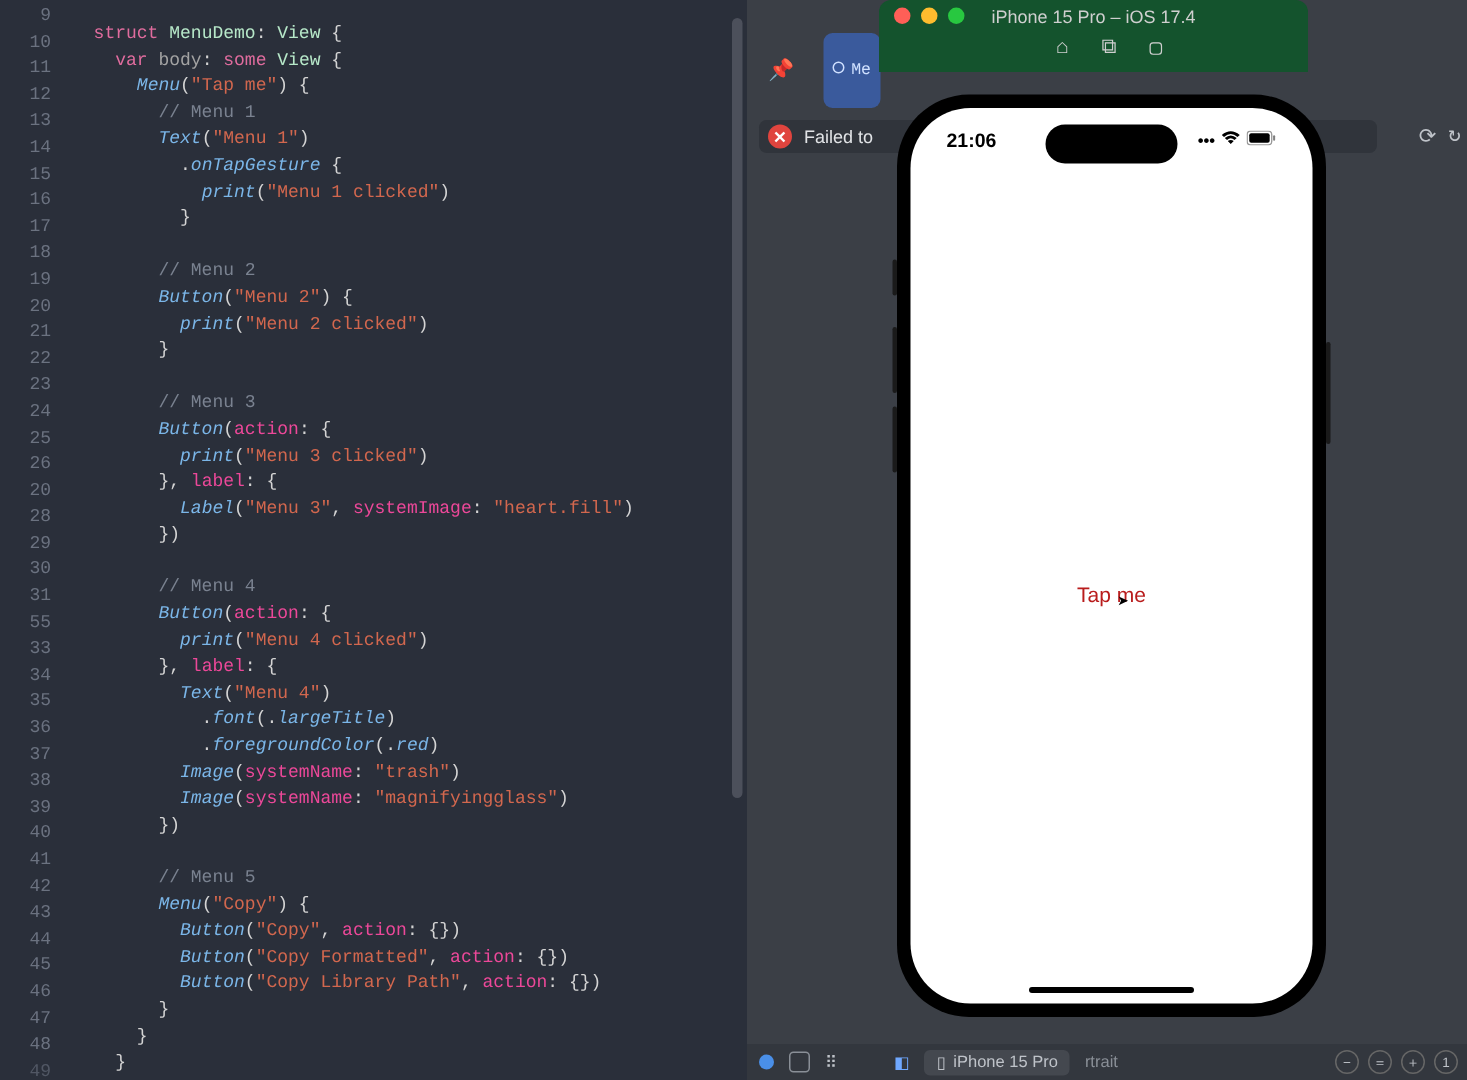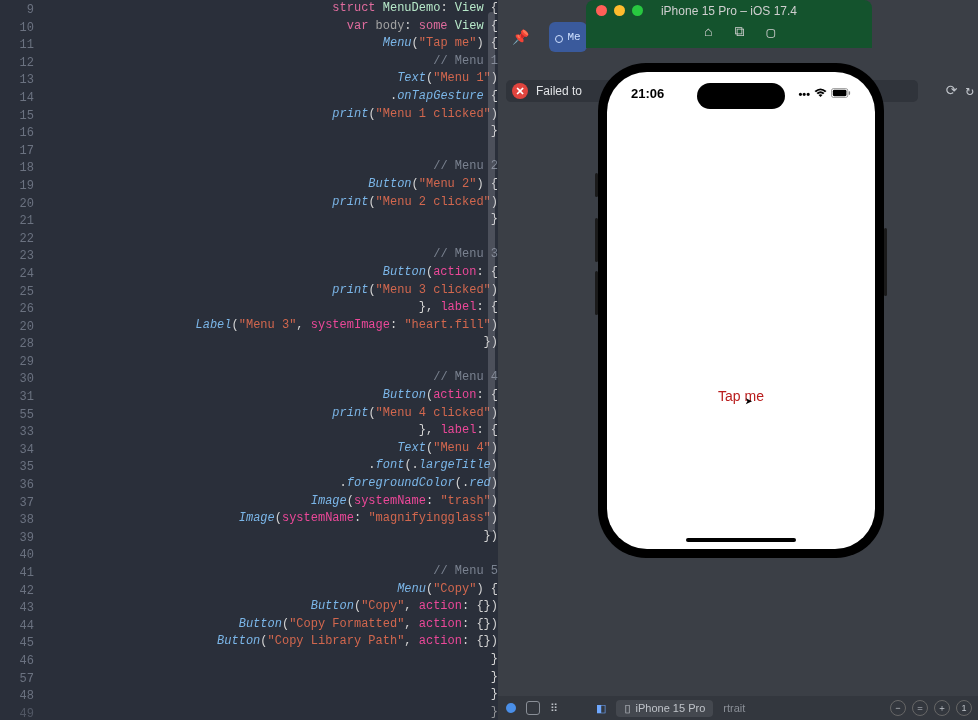--- a/index.html
+++ b/index.html
@@ -24,26 +24,25 @@
   background: #2a2f3a;
   color: #6b7280;
   text-align: right;
   padding-right: 8px;
   padding-top: 2px;
   line-height: 17.6px;
   user-select: none;
 }
 .code {
   flex: 1;
-  padding-top: 0;
+  padding-top: 14px;
   padding-left: 6px;
   line-height: 17.6px;
   color: #d4d4d4;
   white-space: pre;
-  text-align: right;
 }
 .kw { color: #e06c9e; }      
 .type { color: #b7e8c9; }    
 .ident { color: #a3a3a3; }   
 .func { color: #7bb6e8; font-style: italic; }    
 .str { color: #d2674e; }     
 .cmt { color: #7a8290; }     
 .name { color: #ec4899; }    
 .scroll-thumb {
   position: absolute;
@@ -70,24 +69,24 @@
 }
 .pin-icon {
   color: #c9ccd1;
   font-size: 14px;
   padding: 4px 6px;
 }
 .me-chip {
   background: #3a5a9c;
   color: #cfe0ff;
   border-radius: 6px;
-  padding: 9px 6px;
+  padding: 19px 6px;
   font-size: 11px;
   display: flex;
-  align-items: flex-end;
+  align-items: flex-start;
   gap: 4px;
 }
 .me-chip .dot {
   width: 8px; height: 8px; border-radius: 50%;
   border: 1.5px solid #cfe0ff;
 }
 .error-bar {
   position: absolute;
   left: 8px;
   top: 80px;
@@ -162,21 +161,21 @@
   color: #cfcfcf;
   font-size: 14px;
 }
 
 
 .phone {
   position: absolute;
   left: 100px;
   top: 63px;
   width: 286px;
-  height: 495px;
+  height: 615px;
   background: #000;
   border-radius: 48px;
   padding: 9px;
 }
 .phone-inner {
   width: 100%;
   height: 100%;
   background: #fff;
   border-radius: 40px;
   position: relative;
@@ -328,21 +327,21 @@
       <div>37</div>
       <div>38</div>
       <div>39</div>
       <div>40</div>
       <div>41</div>
       <div>42</div>
       <div>43</div>
       <div>44</div>
       <div>45</div>
       <div>46</div>
-      <div>57</div>
+      <div>47</div>
       <div>48</div>
       <div style="opacity: 0.6;">49</div>
     </div>
   <div class="code" id="code"><div>  <span class="kw">struct</span> <span class="type">MenuDemo</span>: <span class="type">View</span> {</div><div>    <span class="kw">var</span> <span class="ident">body</span>: <span class="kw">some</span> <span class="type">View</span> {</div><div>      <span class="func">Menu</span>(<span class="str">"Tap me"</span>) {</div><div>        <span class="cmt">// Menu 1</span></div><div>        <span class="func">Text</span>(<span class="str">"Menu 1"</span>)</div><div>          .<span class="func">onTapGesture</span> {</div><div>            <span class="func">print</span>(<span class="str">"Menu 1 clicked"</span>)</div><div>          }</div><div>&nbsp;</div><div>        <span class="cmt">// Menu 2</span></div><div>        <span class="func">Button</span>(<span class="str">"Menu 2"</span>) {</div><div>          <span class="func">print</span>(<span class="str">"Menu 2 clicked"</span>)</div><div>        }</div><div>&nbsp;</div><div>        <span class="cmt">// Menu 3</span></div><div>        <span class="func">Button</span>(<span class="name">action</span>: {</div><div>          <span class="func">print</span>(<span class="str">"Menu 3 clicked"</span>)</div><div>        }, <span class="name">label</span>: {</div><div>          <span class="func">Label</span>(<span class="str">"Menu 3"</span>, <span class="name">systemImage</span>: <span class="str">"heart.fill"</span>)</div><div>        })</div><div>&nbsp;</div><div>        <span class="cmt">// Menu 4</span></div><div>        <span class="func">Button</span>(<span class="name">action</span>: {</div><div>          <span class="func">print</span>(<span class="str">"Menu 4 clicked"</span>)</div><div>        }, <span class="name">label</span>: {</div><div>          <span class="func">Text</span>(<span class="str">"Menu 4"</span>)</div><div>            .<span class="func">font</span>(.<span class="func">largeTitle</span>)</div><div>            .<span class="func">foregroundColor</span>(.<span class="func">red</span>)</div><div>          <span class="func">Image</span>(<span class="name">systemName</span>: <span class="str">"trash"</span>)</div><div>          <span class="func">Image</span>(<span class="name">systemName</span>: <span class="str">"magnifyingglass"</span>)</div><div>        })</div><div>&nbsp;</div><div>        <span class="cmt">// Menu 5</span></div><div>        <span class="func">Menu</span>(<span class="str">"Copy"</span>) {</div><div>          <span class="func">Button</span>(<span class="str">"Copy"</span>, <span class="name">action</span>: {})</div><div>          <span class="func">Button</span>(<span class="str">"Copy Formatted"</span>, <span class="name">action</span>: {})</div><div>          <span class="func">Button</span>(<span class="str">"Copy Library Path"</span>, <span class="name">action</span>: {})</div><div>        }</div><div>      }</div><div>    }</div><div style="opacity: 0.6;">  }</div></div>
   <div class="scroll-thumb"></div>
 </div>
 
 <div class="right-pane">
 
   <div class="toolbar">

